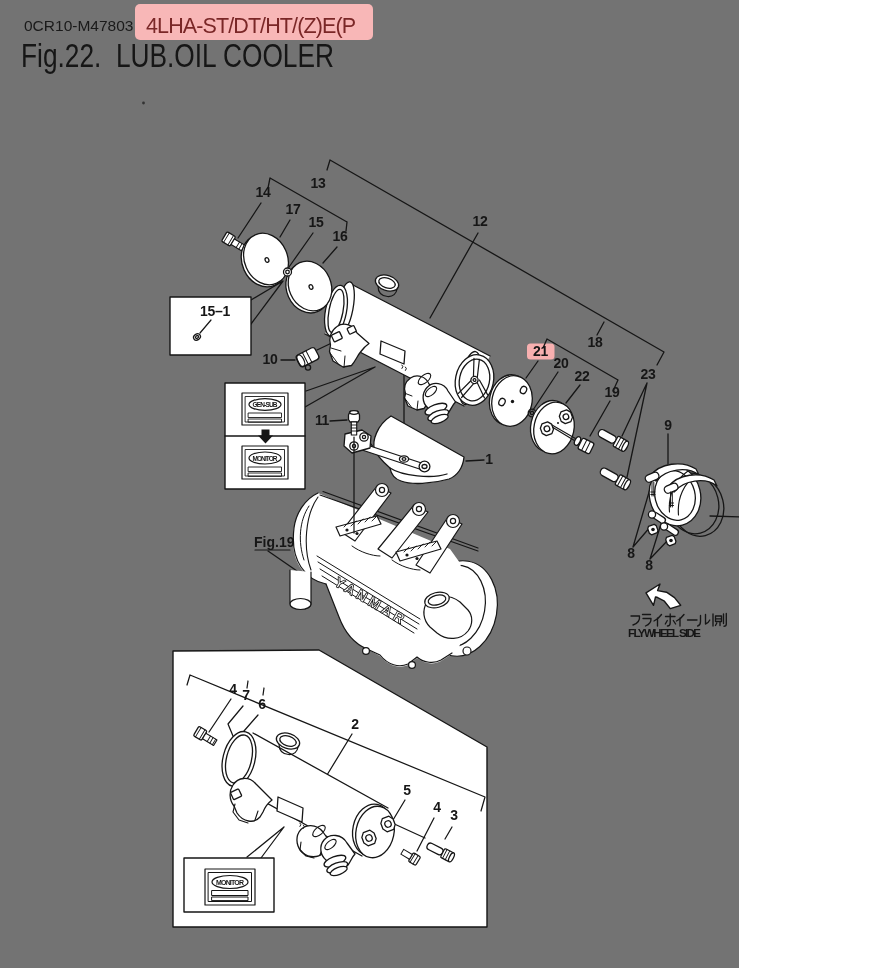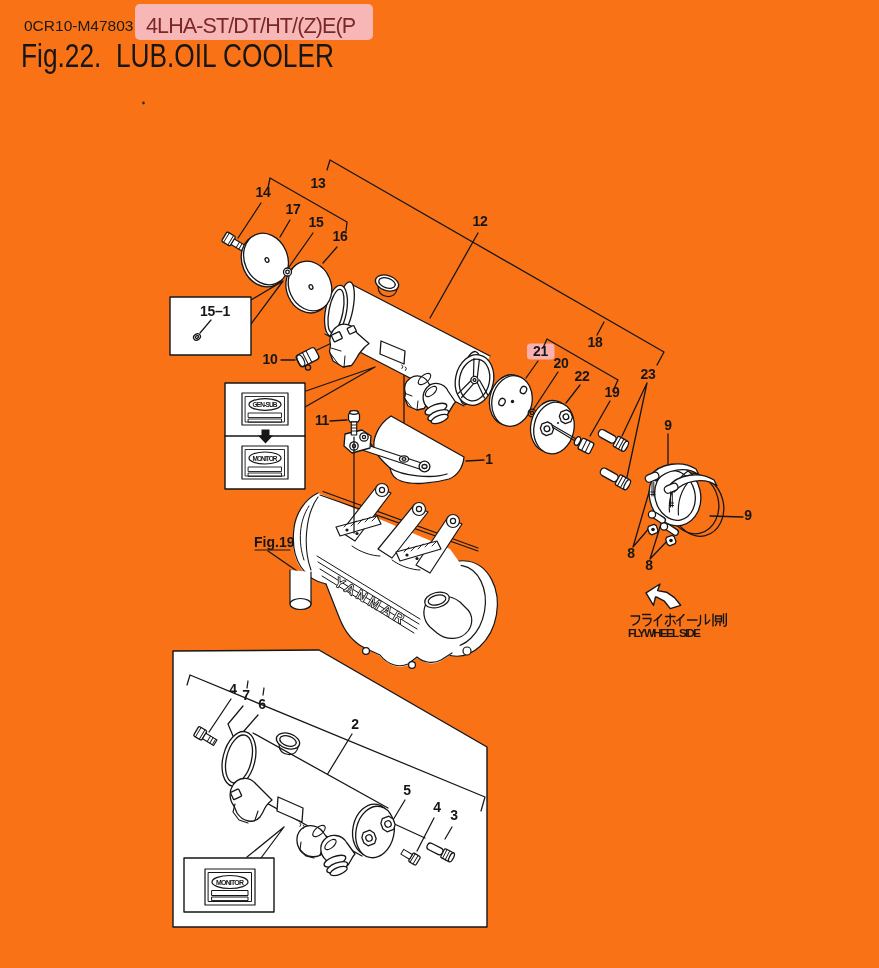--- a/index.html
+++ b/index.html
@@ -1,16 +1,16 @@
 <!DOCTYPE html>
 <html><head>
 <meta charset="utf-8">
 <style>
 html,body{margin:0;padding:0;background:#fff;}
-#page{position:relative;width:879px;height:968px;background:#f97316;overflow:hidden;}
+#page{position:relative;width:739px;height:968px;background:#737373;overflow:hidden;}
 svg{position:absolute;left:0;top:0;}
 text{font-family:"Liberation Sans",sans-serif;}
 .lb{font-size:14px;font-weight:bold;fill:#161616;text-anchor:middle;letter-spacing:-0.3px;}
 </style>
 </head>
 <body>
 <div id="page">
 <svg width="879" height="968" viewBox="0 0 879 968" fill="none" stroke-linecap="round" stroke-linejoin="round">
 
 <g id="hdr">

